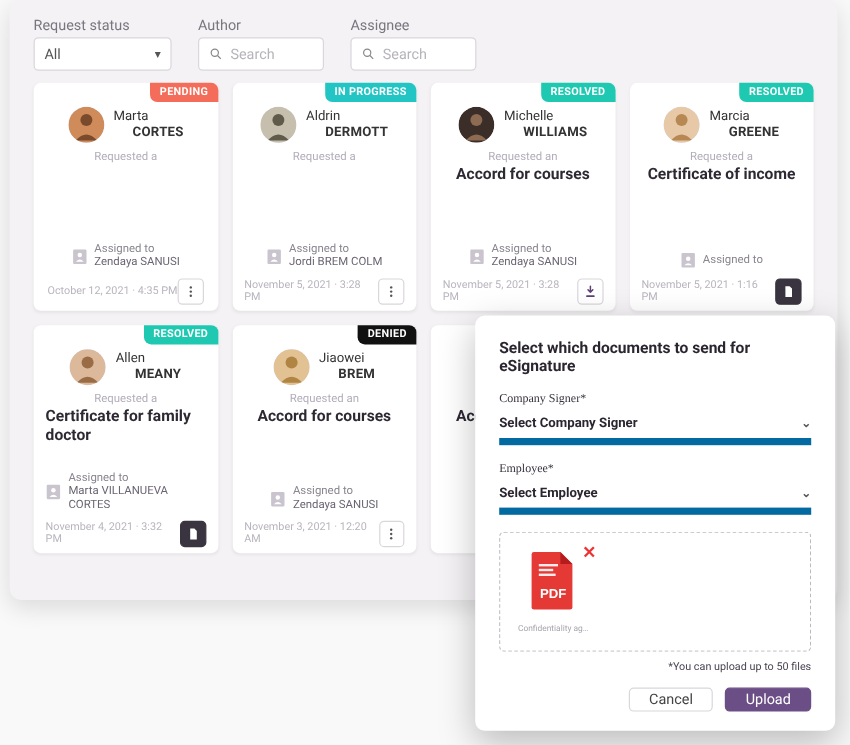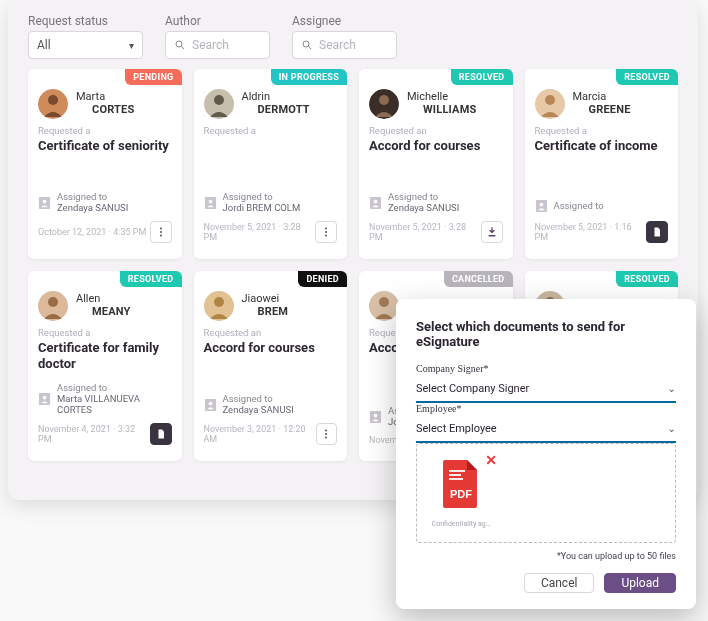--- a/index.html
+++ b/index.html
@@ -8,21 +8,21 @@
   .filters { display:flex; gap:22px; margin-bottom:10px;}
   .filter { display:flex; flex-direction:column; gap:3px;}
   .filter-label { font-size:12px; color:#7a7580;}
   .select, .search { height:28px; border:1px solid #d9d6dc; border-radius:4px; background:#fff; display:flex; align-items:center; padding:0 8px; font-size:12px; color:#555;}
   .select { width:115px; justify-content:space-between;}
   .search { width:105px; gap:6px;}
   .search.wide { width:105px;}
   .chev { font-size:10px; color:#555;}
   .mag { width:12px; height:12px; flex:0 0 auto;}
   .grid { display:grid; grid-template-columns: repeat(4, 1fr); gap:12px;}
-  .card { background:#fff; border-radius:6px; padding:10px 10px 16px 10px; position:relative; box-shadow:0 1px 3px rgba(0,0,0,0.06); display:flex; flex-direction:column; height:190px;}
+  .card { background:#fff; border-radius:6px; padding:10px 10px 5px 10px; position:relative; box-shadow:0 1px 3px rgba(0,0,0,0.06); display:flex; flex-direction:column; height:190px;align-items:center;}
   .status { position:absolute; top:0; right:0; border-top-right-radius:6px; border-bottom-left-radius:6px; font-size:9px; font-weight:700; color:#fff; padding:3px 8px; letter-spacing:.3px;}
   .status.pending { background:#f36d5a;}
   .status.progress{ background:#22c5c4;}
   .status.resolved{ background:#1fc8b0;}
   .status.denied  { background:#111;}
   .status.cancelled{background:#b7b4bb;}
   .person { display:flex; align-items:center; gap:8px; margin-top:10px;}
   .avatar { width:30px; height:30px; border-radius:50%; background:#d8d3db; display:flex; align-items:center; justify-content:center; overflow:hidden;}
   .avatar svg { width:30px; height:30px;}
   .pname { font-size:11px; color:#333; line-height:1.15;}
@@ -34,21 +34,21 @@
   .assigned-icon { width:13px; height:15px; flex-shrink:0;}
   .footer { display:flex; align-items:center; justify-content:space-between; margin-top:8px;}
   .ts { font-size:9px; color:#b9b4be;}
   .ibtn { width:22px; height:22px; border:1px solid #d9d6dc; border-radius:4px; display:flex; align-items:center; justify-content:center; background:#fff;}
   .ibtn.dark { background:#3a3440; border-color:#3a3440;}
   .ibtn svg { width:12px; height:12px;}
   
   .modal { position:absolute; right:12px; bottom:12px; width:300px; background:#fff; border-radius:8px; box-shadow:0 10px 30px rgba(0,0,0,0.25); padding:20px 20px 16px 20px;}
   .mtitle { font-size:13px; font-weight:700; color:#2b2530; margin-bottom:14px;}
   .mlabel { font-size:10px; color:#39333f; margin-bottom:4px;font-family:Liberation Serif, serif;}
-  .mselect { border:none; border-bottom:2px solid #0369a1; padding:4px 0 6px 0; font-size:11px; color:#2b2530; display:flex; justify-content:space-between; align-items:center; cursor:pointer;}
+  .mselect { border:none; border-bottom:6px solid #0369a1; padding:4px 0 6px 0; font-size:11px; color:#2b2530; display:flex; justify-content:space-between; align-items:center; margin-bottom:14px; cursor:pointer;font-weight:bold;}
   .mselect .chev2 { font-size:10px; color:#555;}
   .drop { border:1.5px dashed #bdb8c2; border-radius:4px; padding:14px; display:flex; align-items:flex-start;}
   .pdf { position:relative; width:60px; text-align:center;}
   .pdf .remove { position:absolute; top:-6px; right:-6px; color:#e33; font-weight:700; font-size:14px; cursor:pointer;}
   .pdf-icon { width:44px; height:52px; margin:0 auto 6px auto;}
   .pdf .fname { font-size:7px; color:#a9a4ae;}
   .hint { font-size:9px; color:#4a4450; text-align:right; margin-top:8px;}
   .mactions { display:flex; justify-content:flex-end; gap:10px; margin-top:12px;}
   .btn { height:20px; border-radius:4px; font-size:12px; padding:0 16px; display:flex; align-items:center; cursor:pointer;}
   .btn.cancel { background:#fff; border:1px solid #d9d6dc; color:#444;}
@@ -99,21 +99,20 @@
               <circle cx="15" cy="11" r="5" fill="#7a4a2c"></circle>
               <path d="M6 28 Q15 18 24 28" fill="#7a4a2c"></path>
             </svg>
           </div>
           <div class="pname">
             <span class="first">Marta</span>
             <span class="last">CORTES</span>
           </div>
         </div>
         <div class="req-label">Requested a</div>
-        <div class="title">Certificate of seniority</div>
         <div class="assigned">
           <svg class="assigned-icon" viewBox="0 0 14 16" fill="#c9c4ce">
             <rect x="1" y="2" width="12" height="13" rx="1"></rect>
             <circle cx="7" cy="7" r="2" fill="#fff"></circle>
             <path d="M3.5 13 Q7 9 10.5 13" fill="#fff"></path>
           </svg>
           <div>
             <div>Assigned to</div>
             <div style="color:#6b6572">Zendaya SANUSI</div>
           </div>

